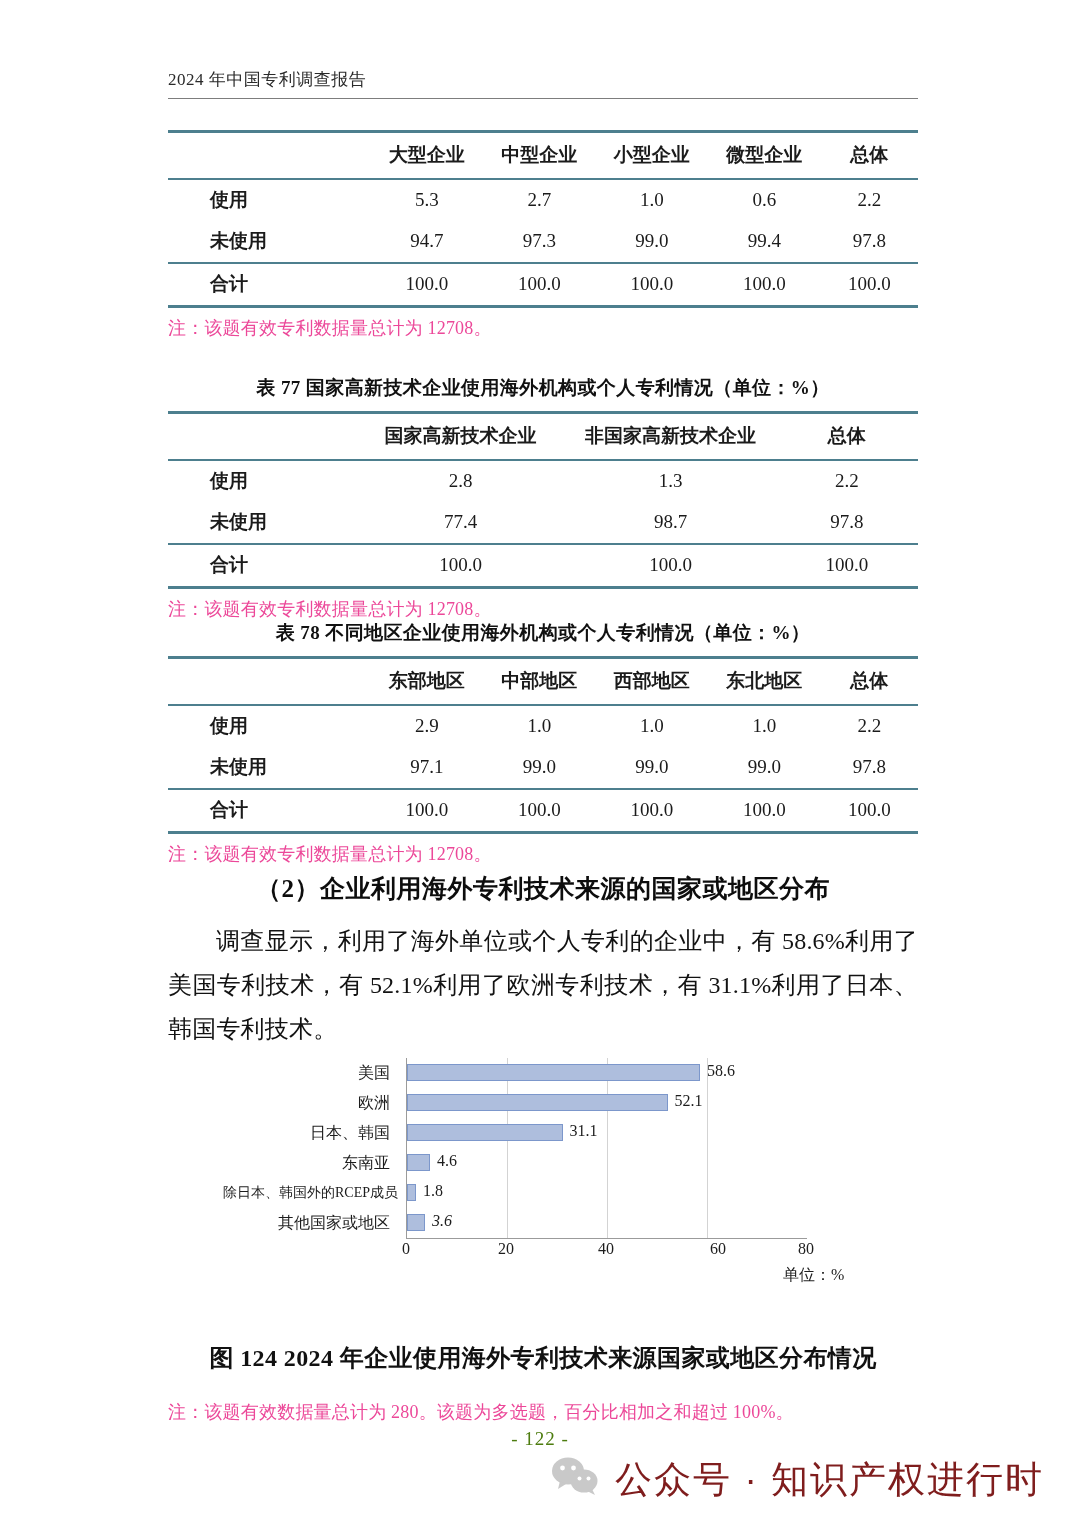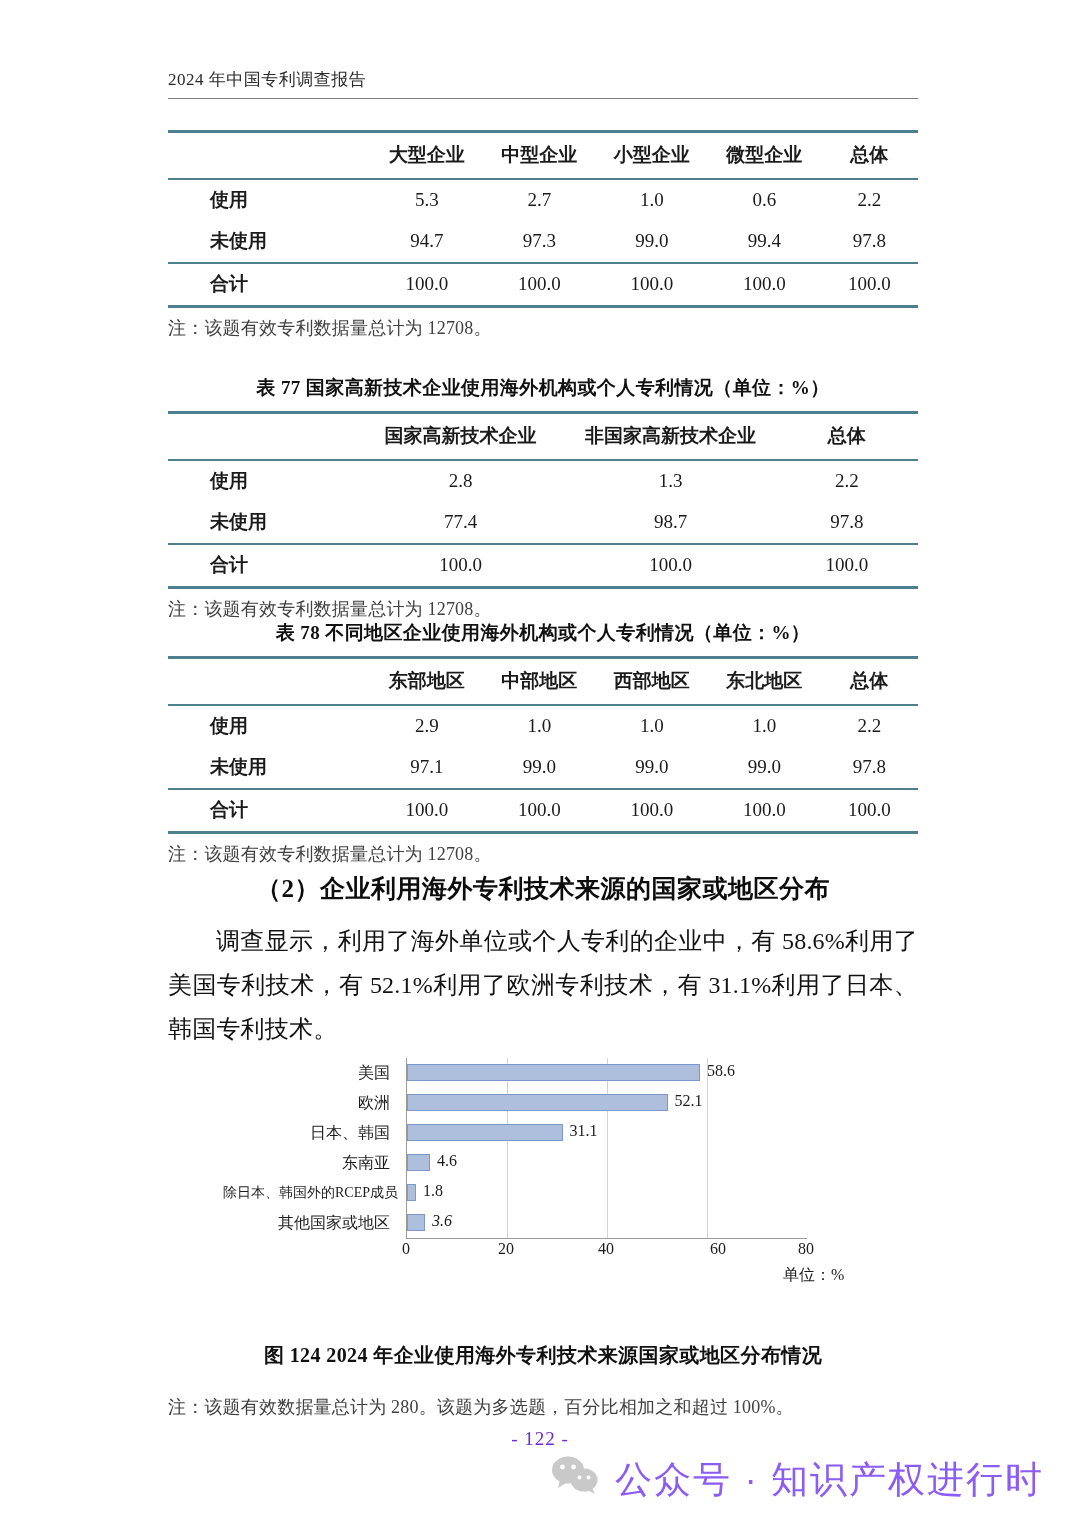--- a/index.html
+++ b/index.html
@@ -81,21 +81,21 @@
     font-weight: bold;
   }
   .rule-top  { border-top: 3px solid #4d7f8e; }
   .rule-mid  { border-top: 2px solid #4d7f8e; }
   .rule-bot  { border-bottom: 3px solid #4d7f8e; }
   .rule-thin { border-top: 2px solid #4d7f8e; }
 
   .note {
     font-size: 18px;
     margin-top: 8px;
-    color: #404040;
+    color: #ec4899;
     letter-spacing: 0.2px;
   }
 
   
   .sec-head {
     text-align: center;
     font-size: 25px;
     font-weight: bold;
     letter-spacing: 0.5px;
     color: #0d0d0d;
@@ -192,46 +192,46 @@
     position: absolute;
     left: 560px;
     top: 215px;
     font-size: 16px;
     color: #1d1d1d;
     white-space: nowrap;
   }
 
   .fig-cap {
     text-align: center;
-    font-size: 20px;
+    font-size: 24px;
     font-weight: bold;
     letter-spacing: 0.4px;
     color: #111;
   }
 
   
   .pagenum {
     position: absolute;
     left: 0;
     top: 1428px;
     width: 1080px;
     text-align: center;
     font-size: 19px;
-    color: #6d28d9;
+    color: #4d7c0f;
     letter-spacing: 1px;
   }
 
   .watermark {
     position: absolute;
     right: 36px;
     bottom: 22px;
     display: flex;
-    align-items: flex-start;
+    align-items: center;
     gap: 16px;
-    color: #8b5cf6;
+    color: #7f1d1d;
     font-size: 37px;
     font-family: "Liberation Sans", sans-serif;
     letter-spacing: 2px;
     white-space: nowrap;
   }
   .wm-icon { display: block; }
 </style>
 </head>
 <body>
 

